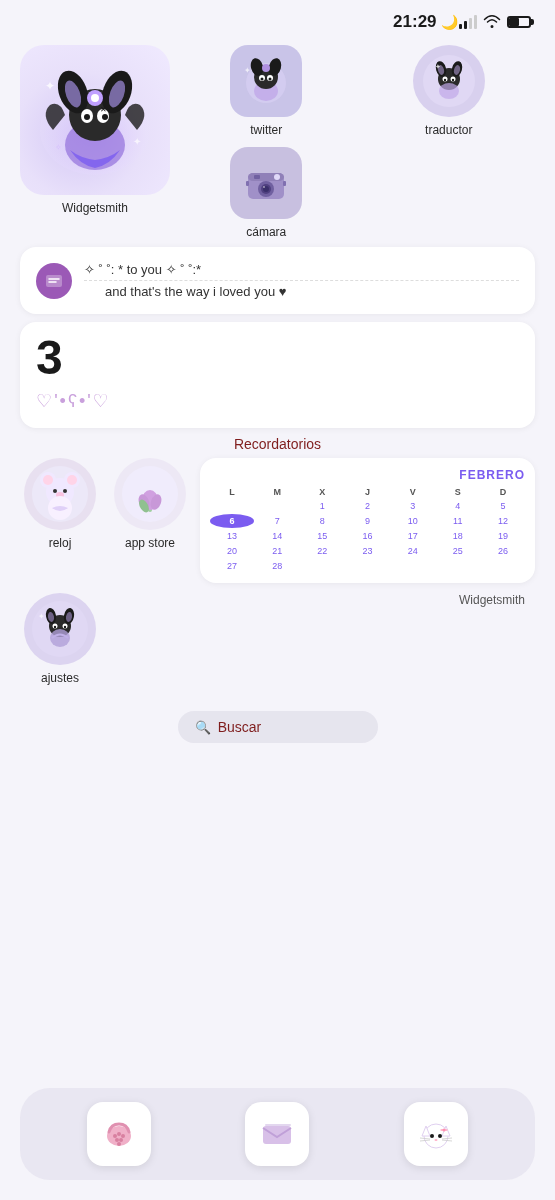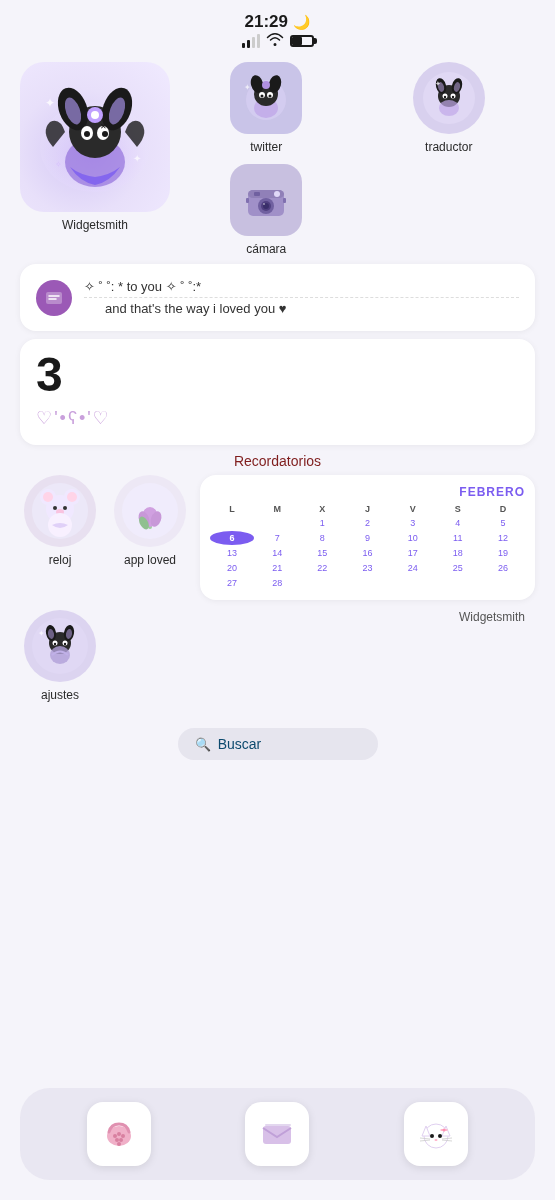--- a/index.html
+++ b/index.html
@@ -12,21 +12,20 @@
       position: relative;
     }
 
     
     .status-bar {
       display: flex;
       justify-content: flex-end;
       align-items: center;
       padding: 12px 24px 8px;
       background: #f5f4fa;
-      flex-direction: column;
     }
     .status-time {
       font-size: 17px;
       font-weight: 600;
       color: #1a1a1a;
     }
     .status-icons {
       display: flex;
       align-items: center;
       gap: 6px;
@@ -213,21 +212,21 @@
       margin: 12px auto;
       width: 200px;
       background: rgba(220,218,230,0.6);
       border-radius: 20px;
       display: flex;
       align-items: center;
       gap: 6px;
       padding: 8px 18px;
     }
     .search-icon { font-size: 13px; color: #888; }
-    .search-text { font-size: 14px; color: #0c4a6e; }
+    .search-text { font-size: 14px; color: #7f1d1d; }
 
     
     .dock {
       position: absolute;
       bottom: 20px;
       left: 20px;
       right: 20px;
       background: rgba(230,228,240,0.85);
       border-radius: 30px;
       padding: 14px 20px;
@@ -519,21 +518,21 @@
           <circle cx="28" cy="28" r="28" fill="#f0ecfc"></circle>
 
           <rect x="26" y="34" width="4" height="12" rx="2" fill="#a0d0a0"></rect>
           <ellipse cx="28" cy="34" rx="8" ry="10" fill="#d0a0e0"></ellipse>
           <ellipse cx="22" cy="36" rx="5" ry="8" fill="#c898d8" transform="rotate(-20 22 36)"></ellipse>
           <ellipse cx="34" cy="36" rx="5" ry="8" fill="#c898d8" transform="rotate(20 34 36)"></ellipse>
 
           <ellipse cx="22" cy="40" rx="4" ry="7" fill="#90c090" transform="rotate(-30 22 40)"></ellipse>
         </svg>
       </div>
-      <span class="app-label">app loved</span>
+      <span class="app-label">app store</span>
     </div>
 
     <div class="calendar-widget">
       <div class="calendar-month">FEBRERO</div>
       <div class="calendar-grid">
 
         <div class="cal-header">L</div>
         <div class="cal-header">M</div>
         <div class="cal-header">X</div>
         <div class="cal-header">J</div>

